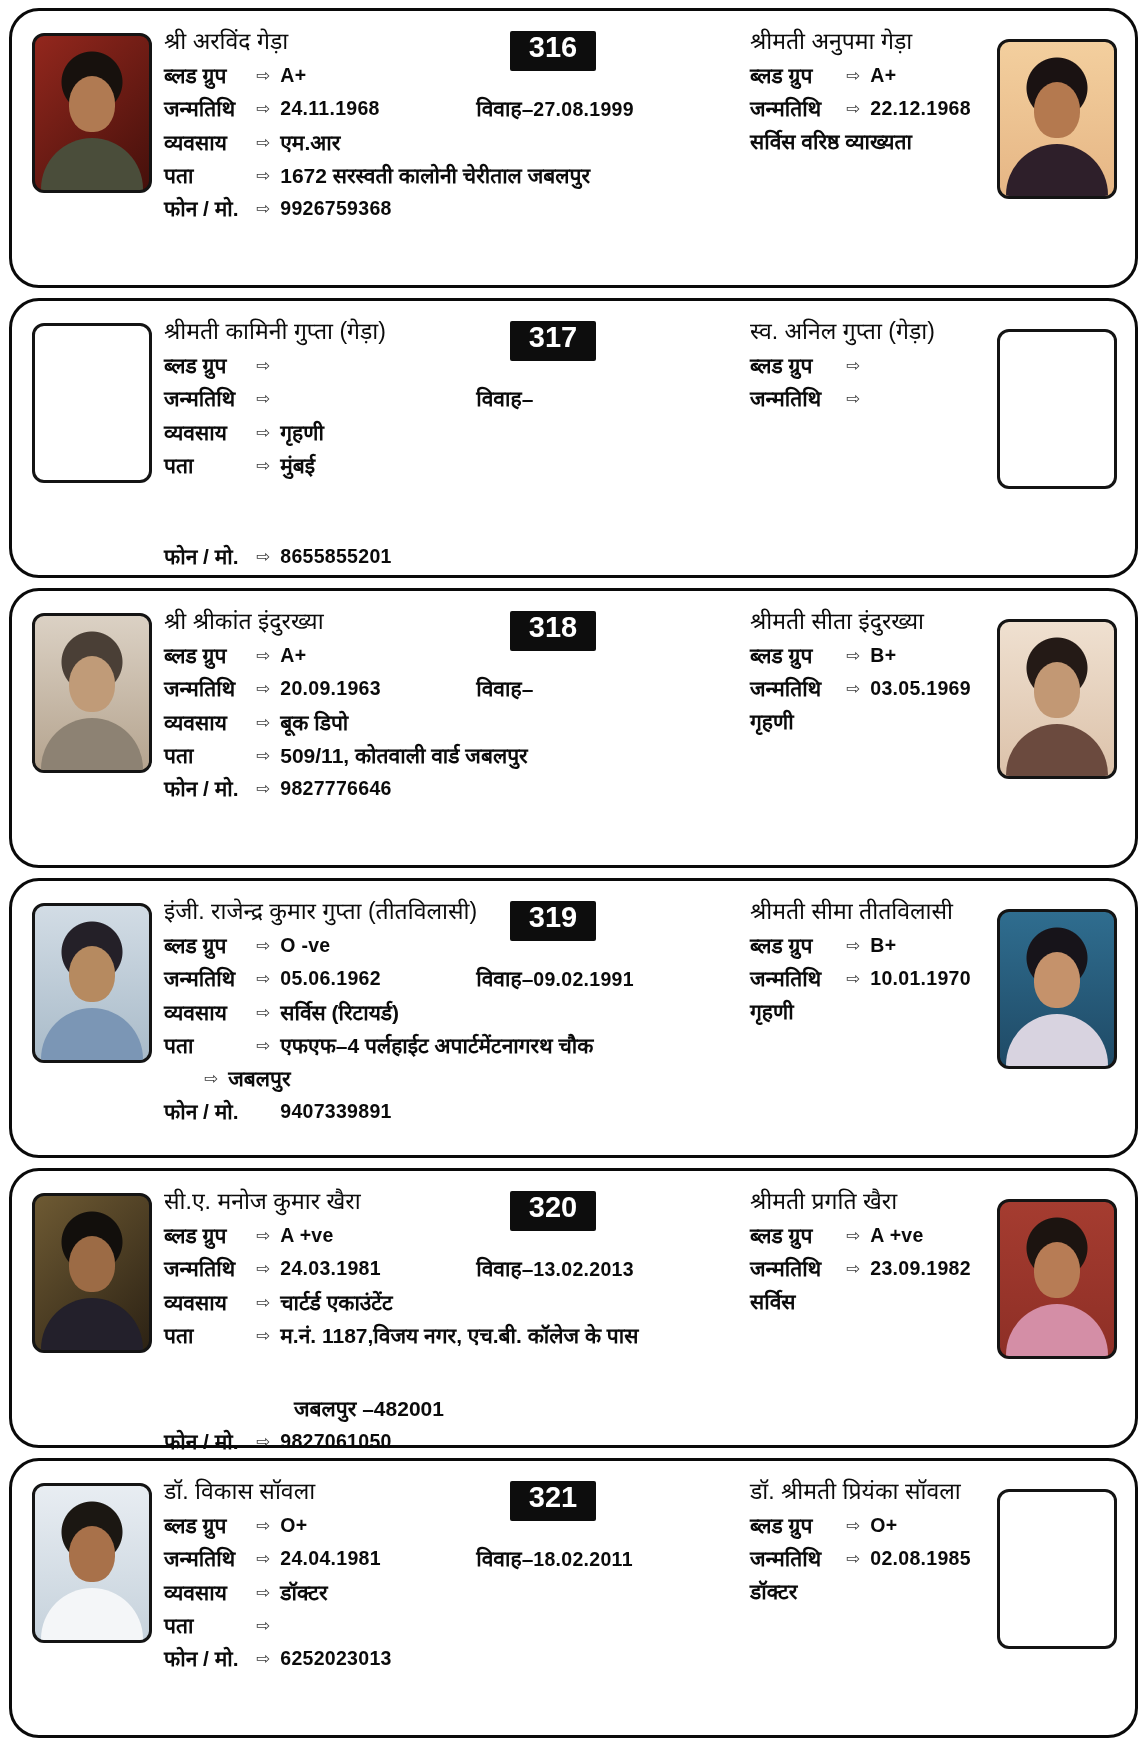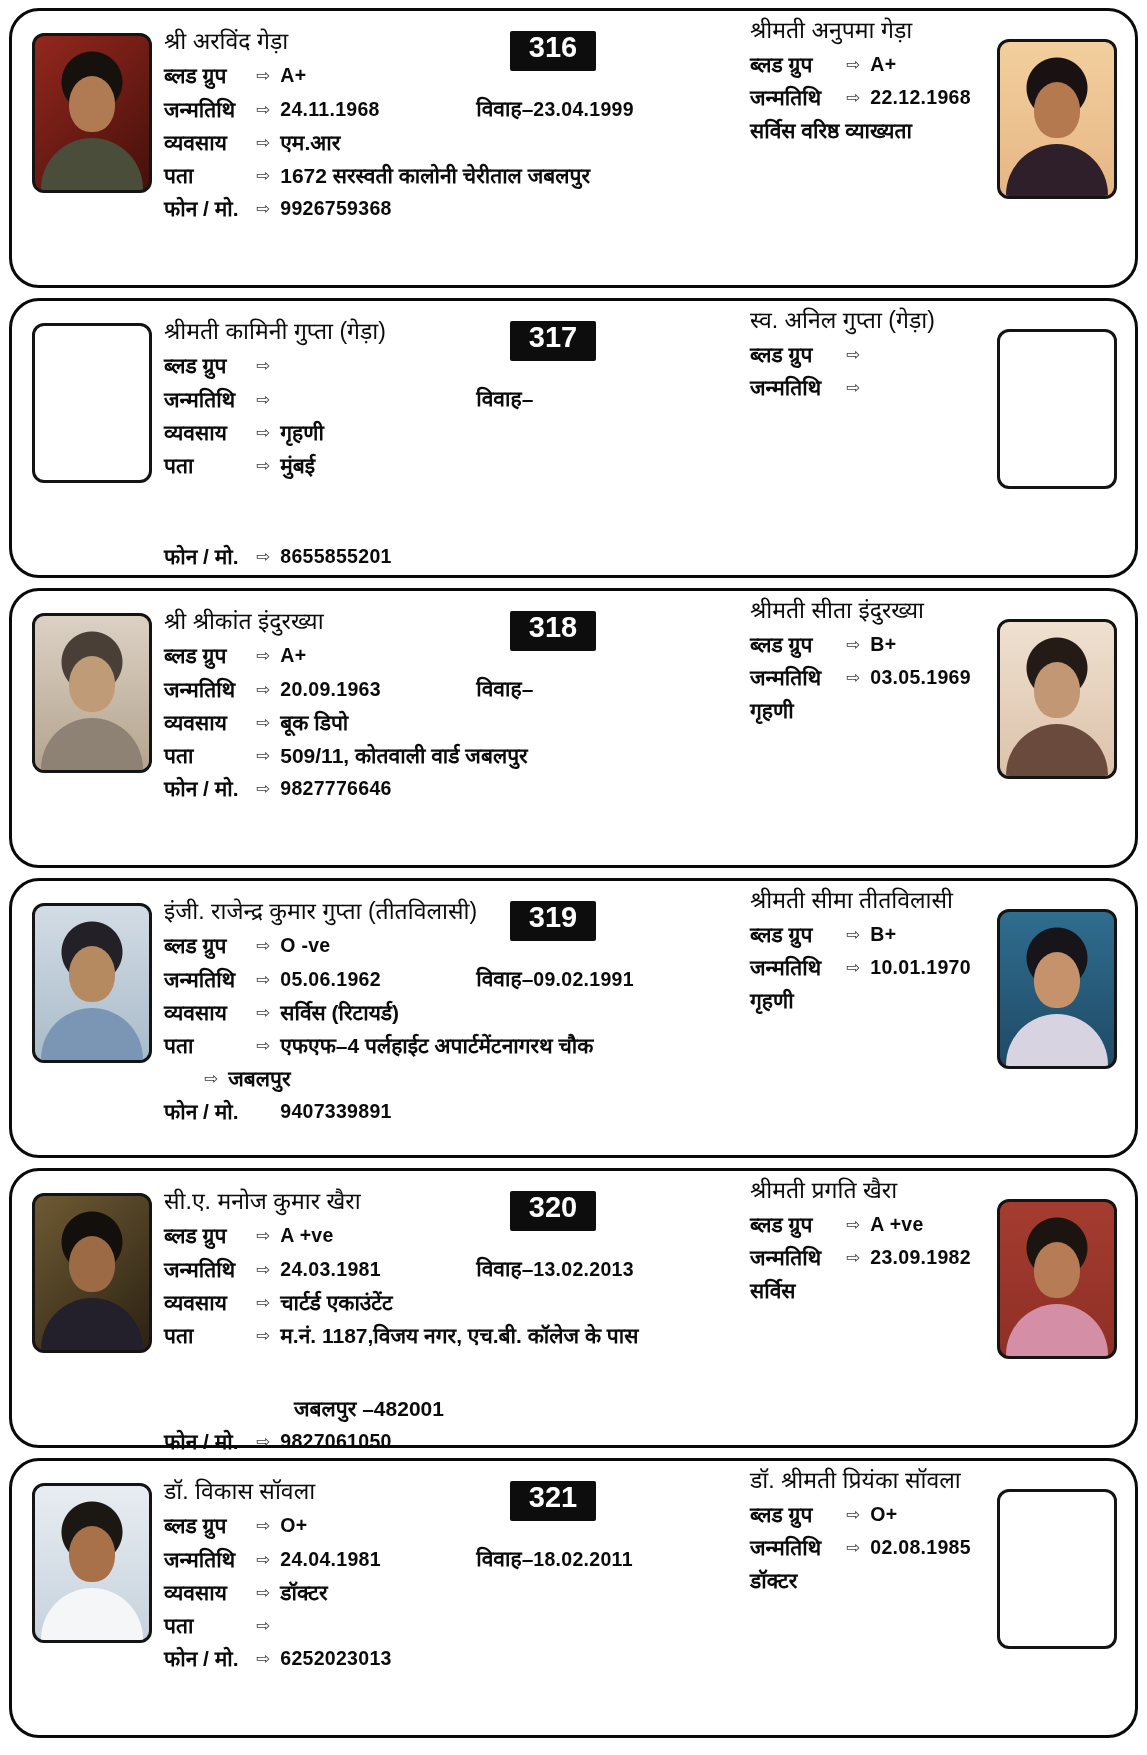--- a/index.html
+++ b/index.html
@@ -24,23 +24,23 @@
   .p318h { background:linear-gradient(180deg,#dbd1c4,#b5a48f); --skin:#c09b78; --shirt:#8d8273; --hair:#4a3f36; }
   .p318w { background:linear-gradient(180deg,#efe0d0,#dcc2aa); --skin:#c29874; --shirt:#6b4a3e; --hair:#241a16; }
   .p319h { background:linear-gradient(180deg,#d2dce5,#a9bbc9); --skin:#b68a60; --shirt:#7b96b5; --hair:#242028; }
   .p319w { background:linear-gradient(180deg,#2f6d8f,#1f4a66); --skin:#c5926b; --shirt:#d8d3e0; --hair:#17141a; }
   .p320h { background:linear-gradient(135deg,#6e5a33,#2c2214); --skin:#9c6b45; --shirt:#23202b; --hair:#120f0c; }
   .p320w { background:linear-gradient(180deg,#a53c30,#8e2f26); --skin:#b77c55; --shirt:#d48ea6; --hair:#1c1410; }
   .p321h { background:linear-gradient(180deg,#e8edf2,#c6d2dc); --skin:#a8714a; --shirt:#f4f6f8; --hair:#1b1712; }
   .photo.empty { background:#fff; }
   
   .lblock { position:absolute; left:152px; top:12px; width:545px; }
-  .rblock { position:absolute; left:738px; top:1px; width:268px; }
+  .rblock { position:absolute; left:738px; top:12px; width:268px; }
   .name { font-size:23px; font-weight:400; line-height:36px; white-space:nowrap; }
-  .row  { display:flex; align-items:center; font-size:21px; font-weight:600; line-height:33px; }
+  .row  { display:flex; align-items:flex-start; font-size:21px; font-weight:600; line-height:33px; }
   .lab  { min-width:92px; }
   .rblock .lab { min-width:96px; }
   .arr  { font-family:"DejaVu Sans",sans-serif; font-size:17px; font-weight:400; color:#3c3c3c; margin-right:10px; }
   .arr.ghost { visibility:hidden; }
   .val  { font-weight:700; font-size:19.5px; letter-spacing:.3px; white-space:nowrap; }
   .dobv { min-width:150px; }
   .marr { margin-left:46px; white-space:nowrap; }
   .dev  { white-space:nowrap; }
   .badge { position:absolute; left:498px; top:20px; width:86px; height:40px; z-index:2;
            background:#0d0d0d; color:#fff; font-weight:700; font-size:29px; line-height:32px;
@@ -64,21 +64,21 @@
       <div class="name">श्री अरविंद गेड़ा</div>
       <div class="row">
             <span class="lab">ब्लड ग्रुप</span>
             <span class="arr">⇨</span>
             <span class="val">A+</span>
           </div>
       <div class="row">
             <span class="lab">जन्मतिथि</span>
             <span class="arr">⇨</span>
             <span class="val dobv">24.11.1968</span>
-            <span class="marr"><span class="dev">विवाह–</span><span class="val">23.04.1999</span></span>
+            <span class="marr"><span class="dev">विवाह–</span><span class="val">27.08.1999</span></span>
           </div>
       <div class="row">
             <span class="lab">व्यवसाय</span>
             <span class="arr">⇨</span>
             <span class="dev">एम.आर</span>
           </div>
       <div class="row">
             <span class="lab">पता</span>
             <span class="arr">⇨</span>
             <span class="dev">1672 सरस्वती कालोनी चेरीताल जबलपुर</span>

